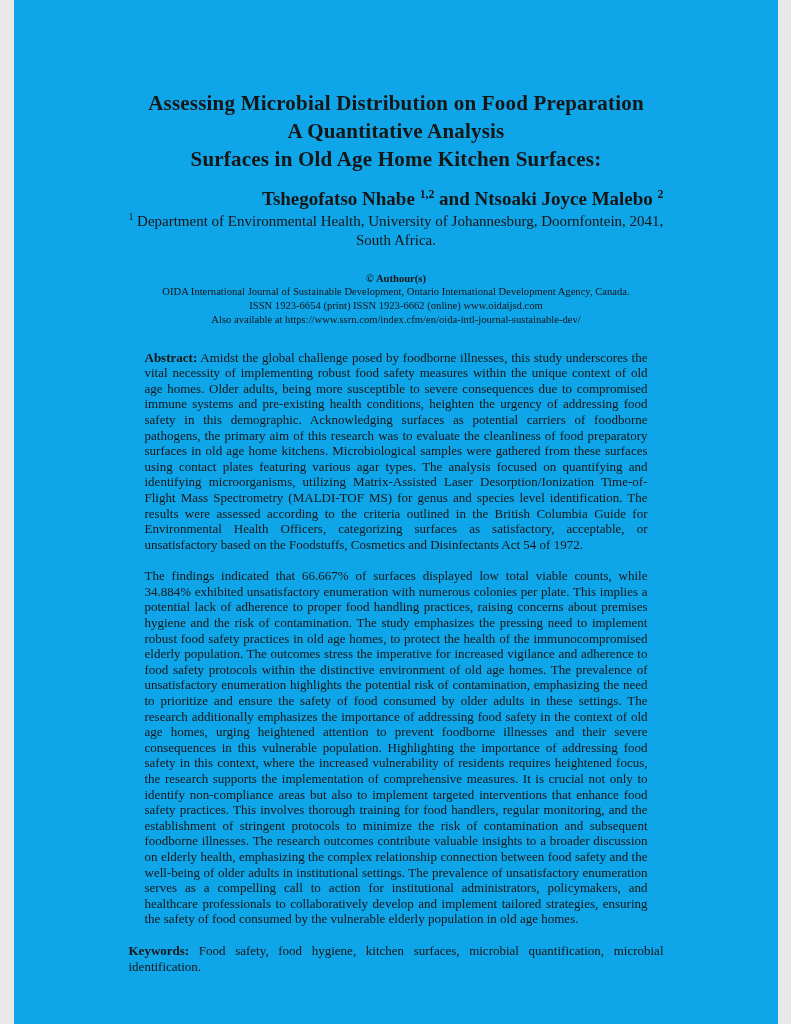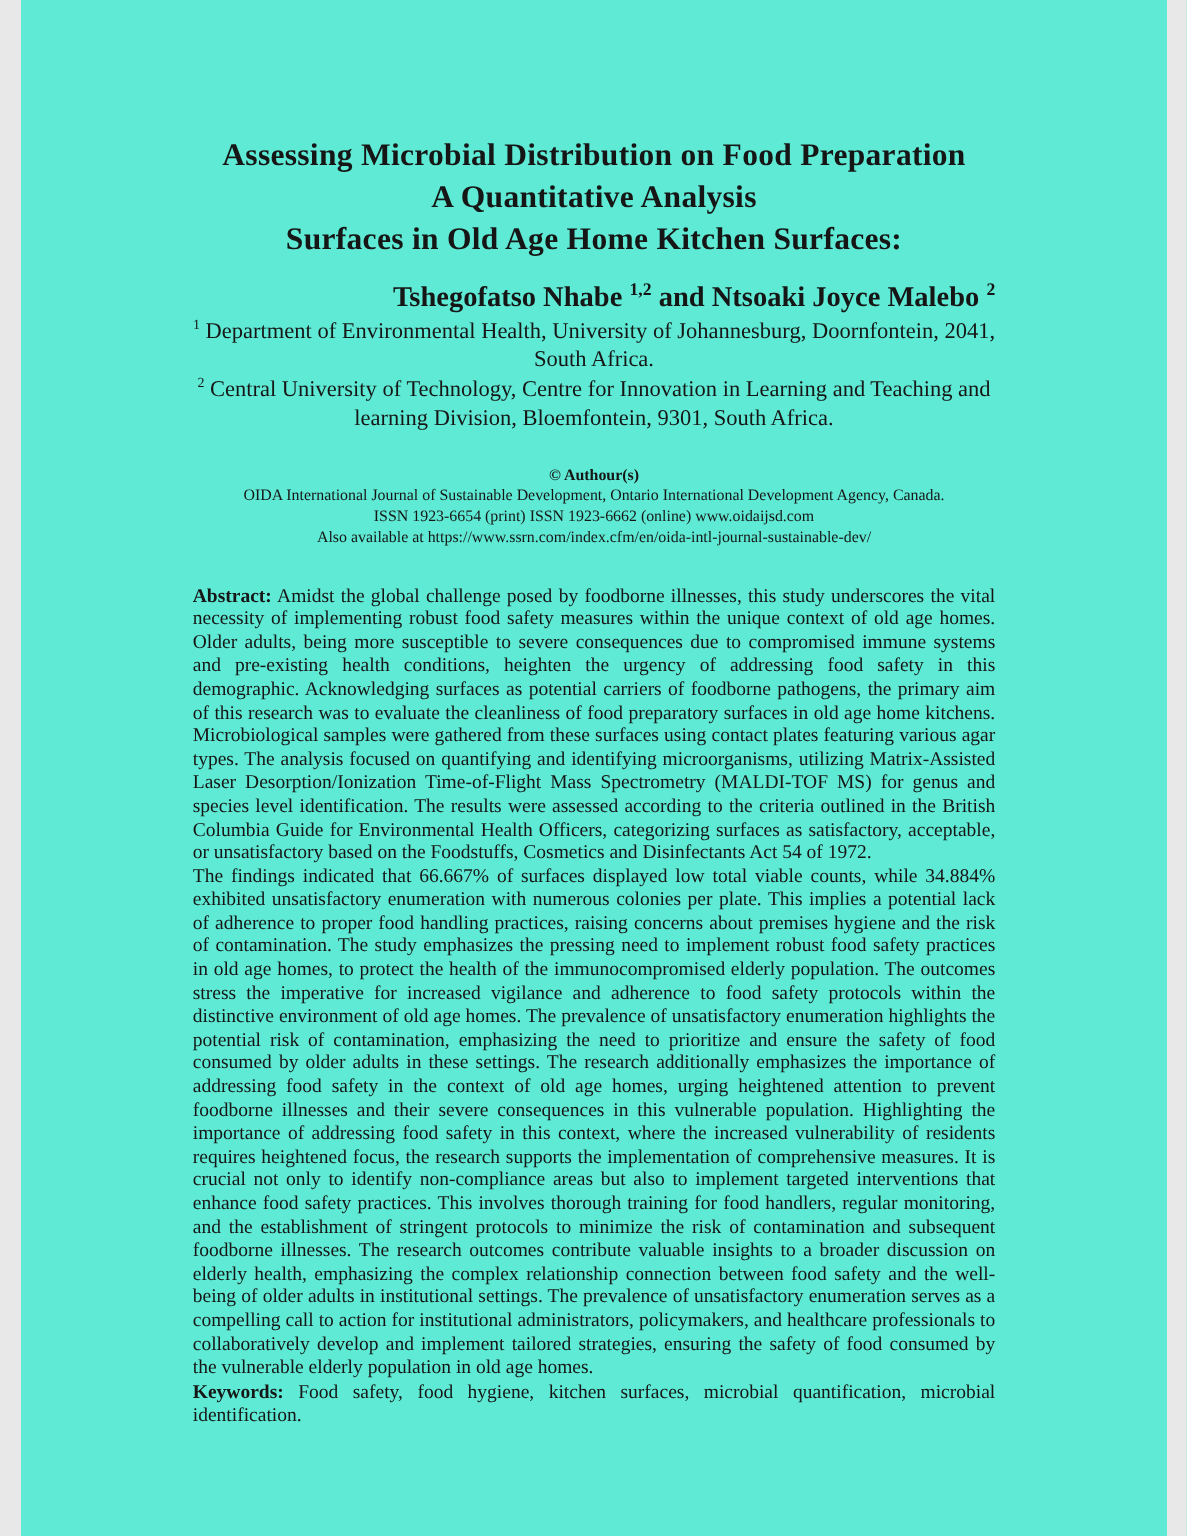--- a/index.html
+++ b/index.html
@@ -1,20 +1,20 @@
 <!DOCTYPE html>
 <html><head>
 <meta charset="utf-8">
 <style>
   html, body { margin: 0; padding: 0; background: #e8e8e8; }
   .page {
     width: 764px;
     height: 1024px;
     margin: 0 auto;
-    background: #5eead4;
+    background: #0ea5e9;
     box-sizing: border-box;
     padding: 90px 114px 0 115px;
     font-family: "Liberation Serif", "DejaVu Serif", serif;
     color: #161616;
     overflow: hidden;
   }
   .title {
     font-size: 21px;
     font-weight: bold;
     text-align: center;
@@ -47,21 +47,21 @@
     line-height: 1.3;
   }
   .publisher p { margin: 0; }
   .publisher .copyright { font-weight: bold; }
   .abstract {
     margin-top: 23px;
     font-size: 13px;
     line-height: 1.2;
     text-align: justify;
   }
-  .abstract p { margin: 0; }
+  .abstract p { margin: 16px; }
   .abstract .label, .keywords .label { font-weight: bold; }
   .keywords {
     margin-top: 1px;
     font-size: 13px;
     line-height: 1.2;
     text-align: justify;
   }
   .keywords p { margin: 0; }
 </style>
 </head>
@@ -77,22 +77,20 @@
 
   <p class="authors-line"><span>Tshegofatso Nhabe</span>
     <sup>1,2</sup>
     <span>and</span>
     <span>Ntsoaki Joyce Malebo</span>
     <sup>2</sup></p>
 
   <div class="affiliations">
     <p><sup>1</sup>
       <span>Department of Environmental Health, University of Johannesburg, Doornfontein, 2041, South Africa.</span></p>
-    <p><sup>2</sup>
-      <span>Central University of Technology, Centre for Innovation in Learning and Teaching and learning Division, Bloemfontein, 9301, South Africa.</span></p>
   </div>
 
   <div class="publisher">
     <p class="copyright">© Authour(s)</p>
     <p>OIDA International Journal of Sustainable Development, Ontario International Development Agency, Canada.</p>
     <p>ISSN 1923-6654 (print) ISSN 1923-6662 (online) www.oidaijsd.com</p>
     <p>Also available at https://www.ssrn.com/index.cfm/en/oida-intl-journal-sustainable-dev/</p>
   </div>
 
   <div class="abstract">

